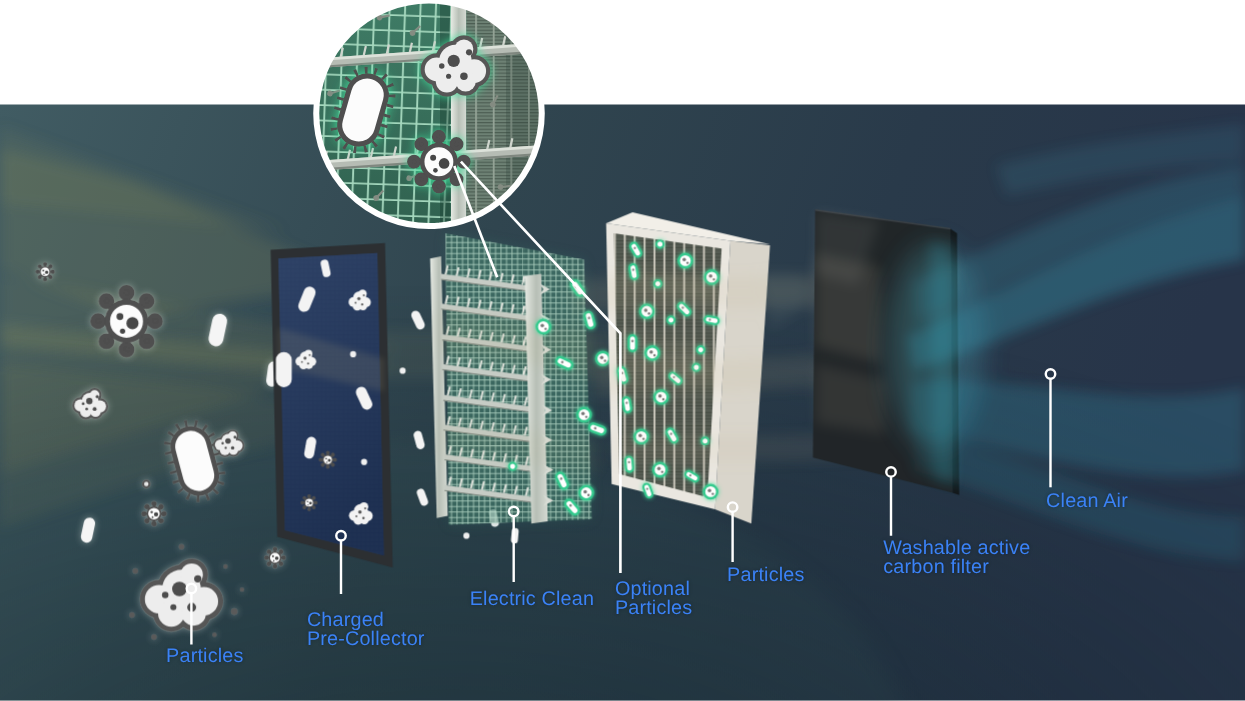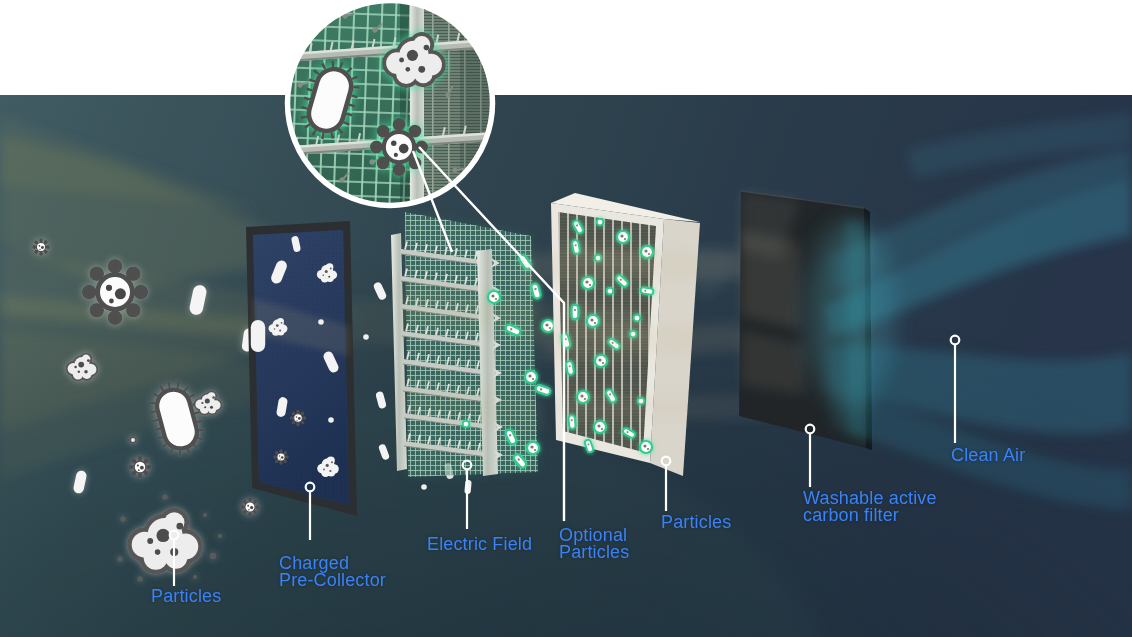--- a/index.html
+++ b/index.html
@@ -486,21 +486,21 @@
 </svg>
 
 <div class="callout-label" style="left:151px;top:588px">
   <span>Particles</span>
 </div>
 <div class="callout-label" style="left:279px;top:555px">
   <span>Charged</span>
   <span>Pre-Collector</span>
 </div>
 <div class="callout-label" style="left:427px;top:536px">
-  <span>Electric Field</span>
+  <span>Electric Clean</span>
 </div>
 <div class="callout-label" style="left:559px;top:527px">
   <span>Optional</span>
   <span>Particles</span>
 </div>
 <div class="callout-label" style="left:661px;top:514px">
   <span>Particles</span>
 </div>
 <div class="callout-label" style="left:803px;top:490px">
   <span>Washable active</span>

